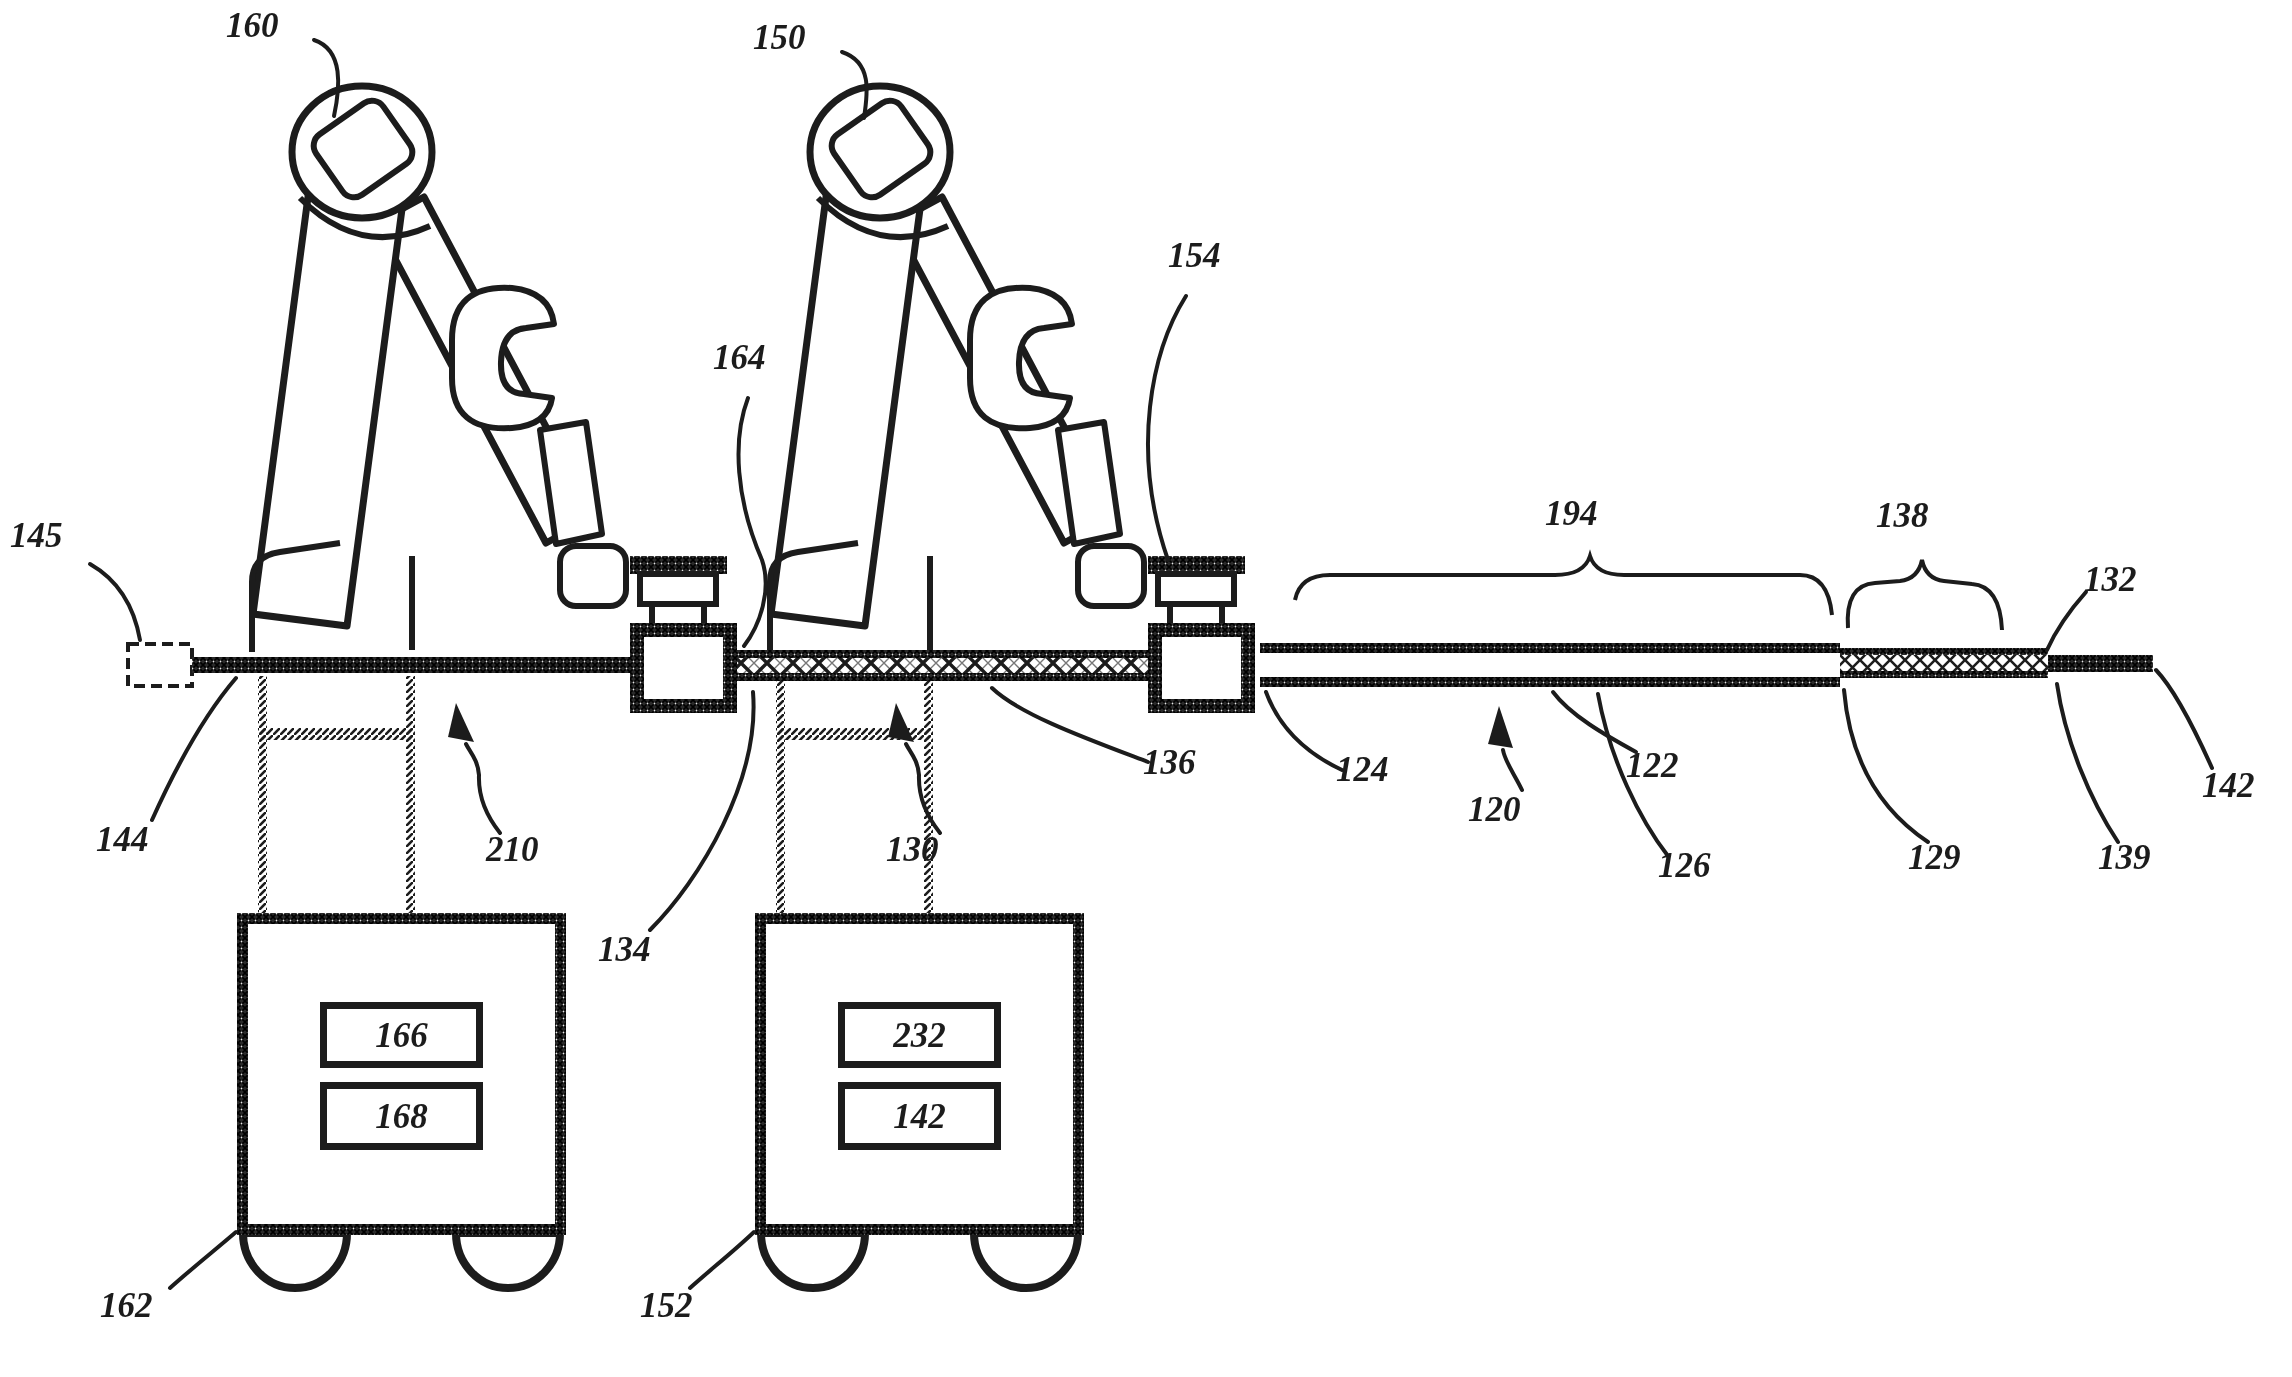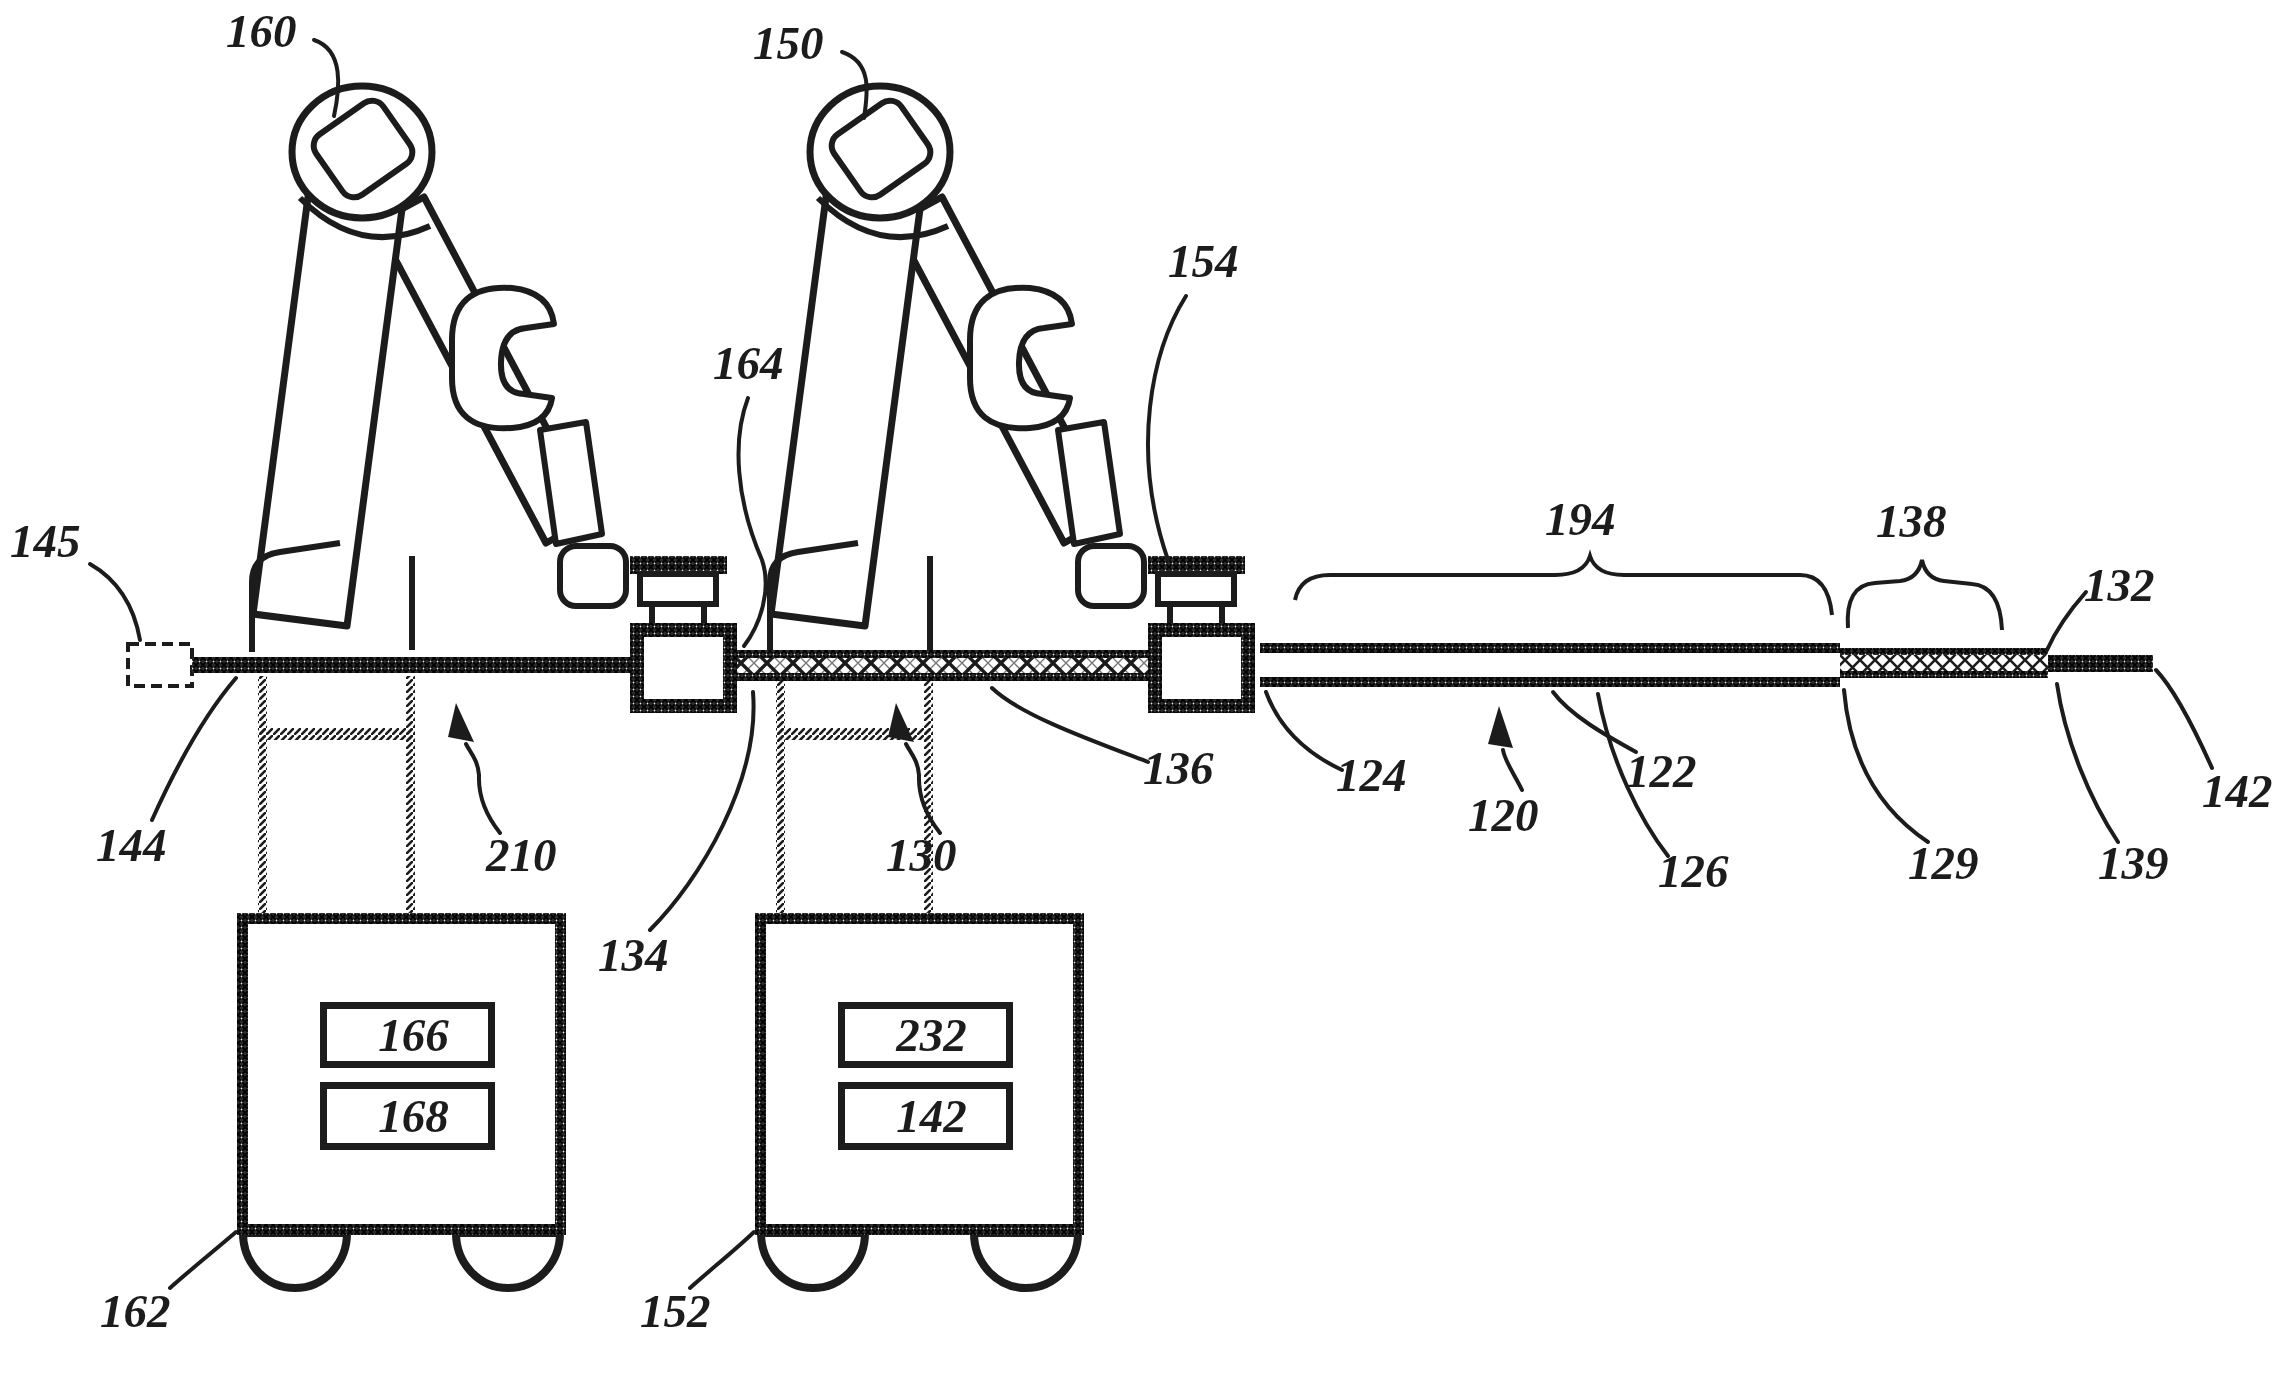--- a/index.html
+++ b/index.html
@@ -1,22 +1,22 @@
 <!DOCTYPE html>
 <html><head>
 <meta charset="utf-8">
 <style>
   html,body{margin:0;padding:0;background:#fff;}
   .canvas{position:relative;width:2292px;height:1377px;background:#ffffff;overflow:hidden;
           font-family:"Liberation Serif", serif;}
   svg{position:absolute;left:0;top:0;}
-  .lbl{position:absolute;font-style:italic;font-weight:600;font-size:47px;line-height:1;
+  .lbl{position:absolute;font-style:italic;font-weight:600;font-size:35px;line-height:1;
        color:#1c1c1c;white-space:nowrap;user-select:none;}
   .obox{position:absolute;border:7px solid #1c1c1c;background:#fff;display:flex;
-        align-items:center;justify-content:center;box-shadow:0 0 0 2px #fff inset;padding-left:12px;}
+        align-items:center;justify-content:center;box-shadow:0 0 0 2px #fff inset;}
   .obox .lbl{position:static;}
 </style>
 </head>
 <body>
 
 <div class="canvas">
 
 <svg width="2292" height="1377" viewBox="0 0 2292 1377">
   <defs>
     <pattern id="hatch" width="7" height="7" patternUnits="userSpaceOnUse">

